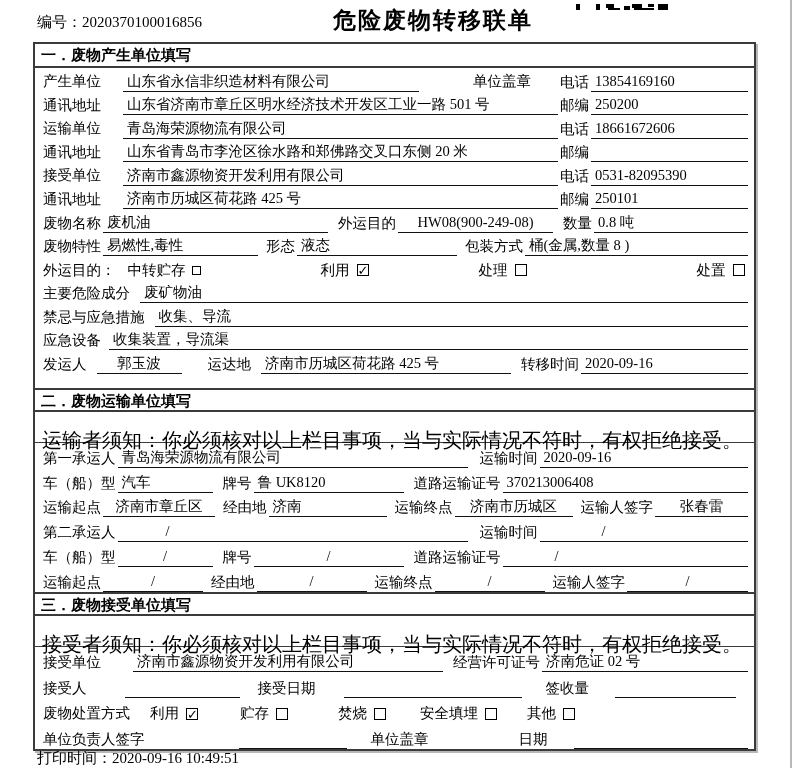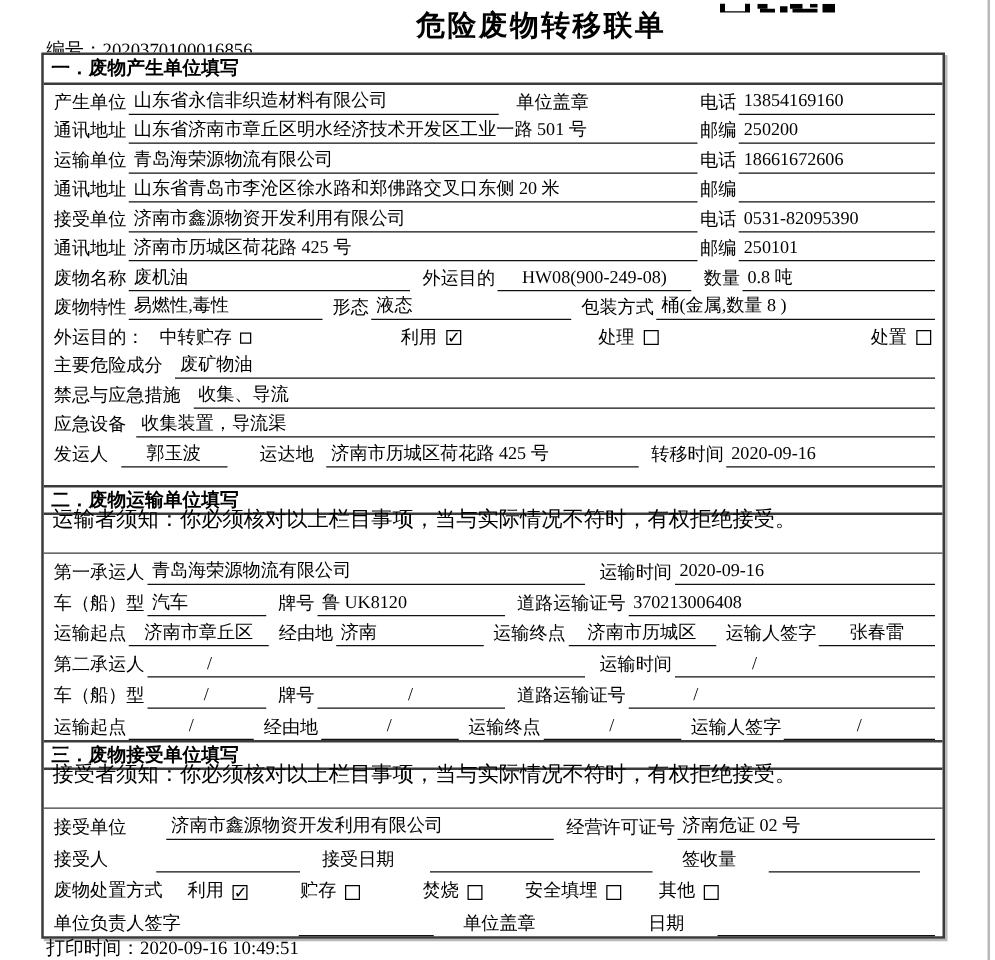--- a/index.html
+++ b/index.html
@@ -1,45 +1,45 @@
 <!DOCTYPE html>
 <html><head>
 <meta charset="utf-8">
 <style>
   * { margin:0; padding:0; box-sizing:border-box; }
   html,body { width:796px; height:768px; background:#fff; overflow:hidden; }
   body { position:relative; font-family:"Liberation Serif","DejaVu Serif",serif; color:#000; }
 
-  .serial { position:absolute; left:37px; top:31px; font-size:15px; white-space:nowrap; }
+  .serial { position:absolute; left:37px; top:13px; font-size:15px; white-space:nowrap; }
   .doc-title { position:absolute; left:70px; top:5px; width:726px; text-align:center;
                font-size:23px; font-weight:bold; letter-spacing:2px; }
   .qr-frag { position:absolute; left:576px; top:0; width:92px; height:10px; overflow:hidden; }
   .page-edge { position:absolute; left:790px; top:0; width:2px; height:768px; background:#b9b9b9; }
 
   .sheet { position:absolute; left:33px; top:42px; width:723px; background:#fff;
            border:2px solid #3b3b3b; box-shadow:2px 2px 0 rgba(125,125,125,.55); }
 
   .sec-h { height:24px; line-height:23px; font-weight:bold; font-size:15px;
            padding-left:6px; border-bottom:2px solid #3b3b3b; }
   .bt { border-top:2px solid #3b3b3b; }
 
   .row { display:flex; align-items:flex-end; height:23.5px; padding:0 6px;
          font-size:14.5px; line-height:19px; }
   .r2 { height:24.8px; }
   .r3 { height:25.5px; }
   .l { white-space:nowrap; padding:0 2px; }
   .u { border-bottom:1px solid #111; white-space:nowrap; padding:0 4px; height:20px; line-height:19px; }
   .fx { flex:1 1 auto; min-width:0; }
-  .lg { display:flex; align-items:flex-end; flex:0 0 517px; width:517px; }
+  .lg { display:flex; align-items:center; flex:0 0 517px; width:517px;gap:20px; }
   .ctr { text-align:center; }
   .sp { flex:0 0 auto; }
   .spacer-end { height:14.5px; }
 
-  .notice { height:29px; display:flex; align-items:flex-end; padding:15px 7px;
-            border-bottom:1.5px solid #3b3b3b; font-size:17px; white-space:nowrap; }
+  .notice { height:29px; display:flex; align-items:flex-start; padding:15px 7px;
+            border-bottom:1.5px solid #3b3b3b; font-size:20px; white-space:nowrap; }
 
   .opt { display:inline-flex; align-items:center; white-space:nowrap; }
   .cb { width:12px; height:12px; border:1.5px solid #000; display:inline-block;
         margin-left:7px; position:relative; flex:0 0 auto; }
   .cb.small { width:9px; height:9px; margin-left:6px; }
   .cb.checked::after { content:"\2713"; position:absolute; left:0; top:-4px; font-size:13px;
         font-weight:bold; font-family:"DejaVu Sans",sans-serif; }
 
   .print-line { position:absolute; left:37px; top:749px; font-size:15px; white-space:nowrap; }
 </style>

